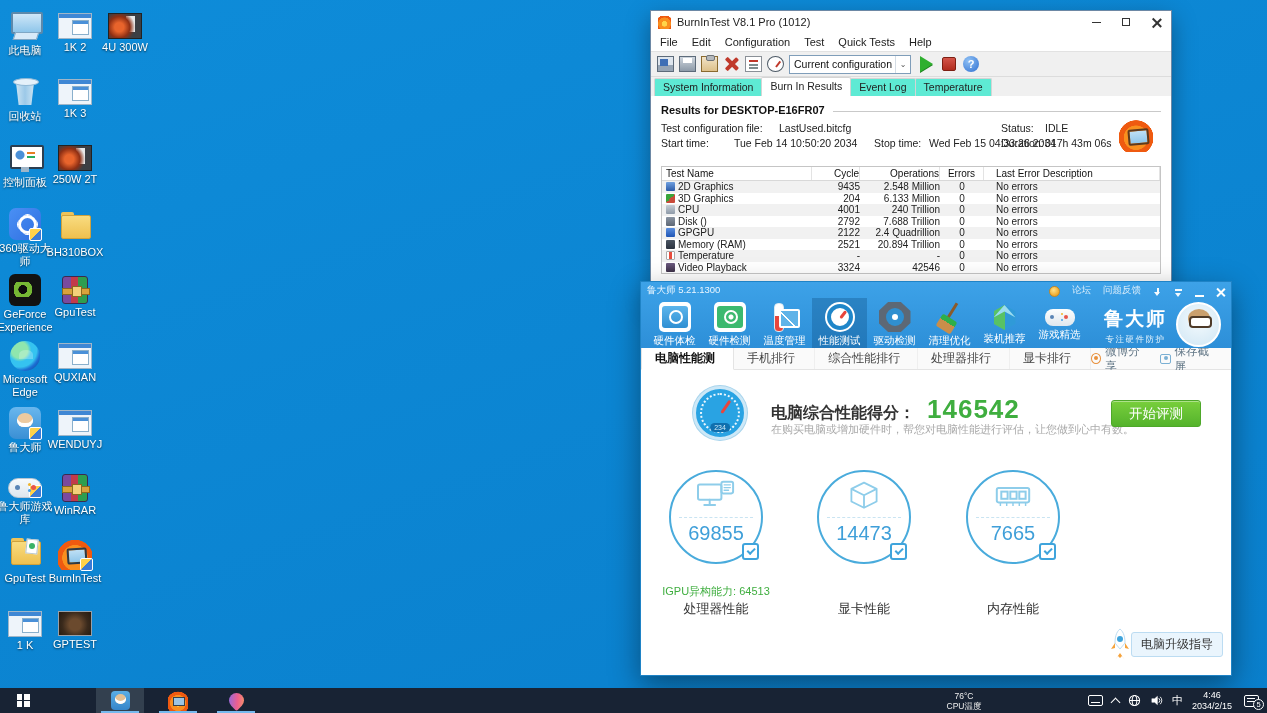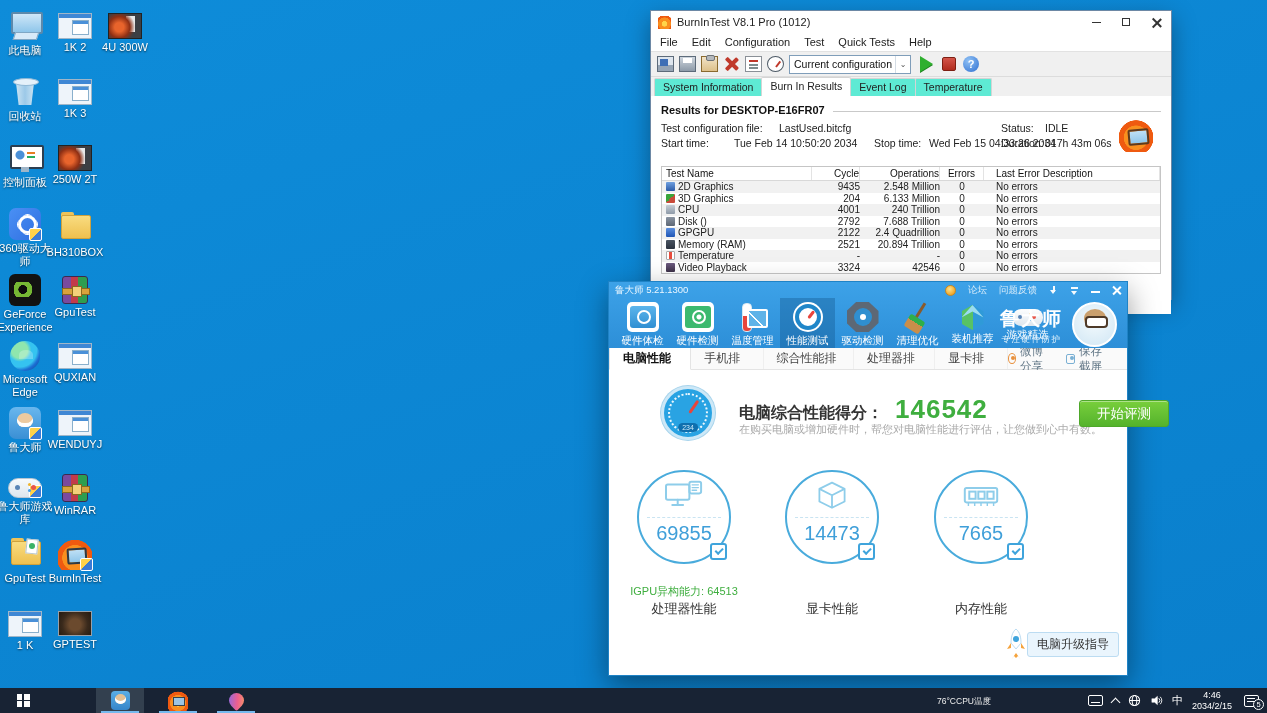--- a/index.html
+++ b/index.html
@@ -118,24 +118,24 @@
   .ri0{background:linear-gradient(#6fa0e0,#2c5ba8)}
   .ri1{background:linear-gradient(135deg,#3aa53a 50%,#c94a3a 50%)}
   .ri2{background:linear-gradient(#c6cdd5,#8e9aa8)}
   .ri3{background:linear-gradient(#8a94a2,#5d6775)}
   .ri4{background:linear-gradient(#5a8fe0,#2056b5)}
   .ri5{background:linear-gradient(#4a5462,#2c3440)}
   .ri6{background:#fff;border:1px solid #aaa;background-image:linear-gradient(#e74c3c,#e74c3c);background-size:3px 7px;background-position:2px 0;background-repeat:no-repeat}
   .ri7{background:linear-gradient(#6d5a80,#3c3048)}
 
   
-  #lu{position:absolute;left:608px;top:281px;width:520px;height:395px;z-index:20;box-shadow:0 10px 28px rgba(0,0,0,.4);border:1px solid #1f83c6;background:#fff}
+  #lu{position:absolute;left:640px;top:281px;width:592px;height:395px;z-index:20;box-shadow:0 10px 28px rgba(0,0,0,.4);border:1px solid #1f83c6;background:#fff}
   .lu-top{background:linear-gradient(180deg,#3da2e8,#2d8fd8);position:relative}
   .lu-titlebar{height:16px;display:flex;align-items:center;padding:0 6px;font-size:9.5px;color:#eaf6ff}
-  .lu-tb-right{margin-left:auto;display:flex;align-items:center;gap:12px;color:#d8ecfa}
+  .lu-tb-right{margin-left:auto;display:flex;align-items:flex-end;gap:12px;color:#d8ecfa}
   .medal{width:11px;height:11px;border-radius:50%;background:radial-gradient(circle at 40% 35%,#ffe28a,#f0a92c 70%);border:1px solid #c8871e}
   .lu-link{cursor:pointer}
   .mini-ic{width:9px;height:9px;position:relative;opacity:.95}
   .ic-dl::before{content:"";position:absolute;left:3.5px;top:0;width:2px;height:6px;background:#fff}
   .ic-dl::after{content:"";position:absolute;left:1px;top:4px;border-left:3.5px solid rgba(0,0,0,0);border-right:3.5px solid rgba(0,0,0,0);border-top:4px solid #fff}
   .ic-skin::before{content:"";position:absolute;left:1px;top:5px;border-left:3.5px solid rgba(0,0,0,0);border-right:3.5px solid rgba(0,0,0,0);border-top:4px solid #fff}
   .ic-skin::after{content:"";position:absolute;left:1px;top:1px;width:7px;height:2px;background:#fff}
   .lu-min{width:9px;height:1.5px;background:#fff;margin-top:4px}
   .lu-x{position:relative;width:9px;height:9px}
   .lu-x::before,.lu-x::after{content:"";position:absolute;left:4px;top:-1px;width:1.6px;height:11px;background:#fff}
@@ -208,21 +208,21 @@
   .winlogo{width:13px;height:13px;display:grid;grid-template-columns:1fr 1fr;grid-template-rows:1fr 1fr;gap:1.5px}
   .winlogo span{background:#fdfdfd}
   .tb-app{position:absolute;top:0;width:48px;height:25px;display:flex;align-items:center;justify-content:center;cursor:pointer}
   .tb-app::after{content:"";position:absolute;left:5px;right:5px;bottom:0;height:2px;background:#76b9ed}
   .tb-app.active{background:#33404f}
   .lu-mini{width:19px;height:19px;border-radius:4px;background:linear-gradient(#5aaee6,#3585c9);position:relative}
   .lu-mini::before{content:"";position:absolute;left:4px;top:3px;width:11px;height:10px;border-radius:50%;background:#e4c094;box-shadow:inset 0 -3px 0 #fff}
   .flame-mini{width:20px;height:20px;position:relative;background:radial-gradient(circle at 50% 60%,#ffd54a 0 22%,#f98f1e 24% 50%,#ef5a10 52% 72%,rgba(0,0,0,0) 74%)}
   .flame-mini::before{content:"";position:absolute;left:5px;top:6px;width:10px;height:7px;background:#9cc5e2;border:1px solid #33414e}
   .pin-mini{width:15px;height:15px;background:linear-gradient(140deg,#7f6bf0,#ee5f8e 55%,#f5a35c);border-radius:50% 50% 50% 2px;transform:rotate(-45deg)}
-  .tb-temp{position:absolute;left:928px;top:0;width:72px;height:25px;display:flex;flex-direction:row;align-items:center;justify-content:center;color:#eee;font-size:8.5px;line-height:10px;cursor:pointer}
+  .tb-temp{position:absolute;left:928px;top:0;width:72px;height:25px;display:flex;flex-direction:column;align-items:center;justify-content:center;color:#eee;font-size:8.5px;line-height:10px;cursor:pointer}
   .tray{position:absolute;right:0;top:0;height:25px;display:flex;align-items:center;gap:9px;padding-right:8px;color:#fff}
   .tr-kb{width:15px;height:11px;border:1px solid #fff;border-radius:2px;position:relative}
   .tr-kb::before{content:"";position:absolute;left:2px;bottom:2px;width:9px;height:1.5px;background:#fff}
   .tr-chev{width:7px;height:7px;border-left:1.6px solid #fff;border-top:1.6px solid #fff;transform:rotate(45deg);margin-top:3px}
   .tr-ime{font-size:11px}
   .tr-clock{text-align:center;font-size:9px;line-height:11px;cursor:pointer}
   .tr-notif{position:relative;width:15px;height:12px;border:1.2px solid #fff;border-radius:2px;margin-left:3px}
   .tr-notif::before{content:"";position:absolute;left:2px;top:2px;width:8px;height:1.3px;background:#fff;box-shadow:0 3px 0 #fff}
   .badge{position:absolute;right:-6px;bottom:-4px;width:11px;height:11px;border-radius:50%;background:#182334;border:1px solid #fff;color:#fff;font-size:7.5px;line-height:9px;text-align:center}
 </style>

